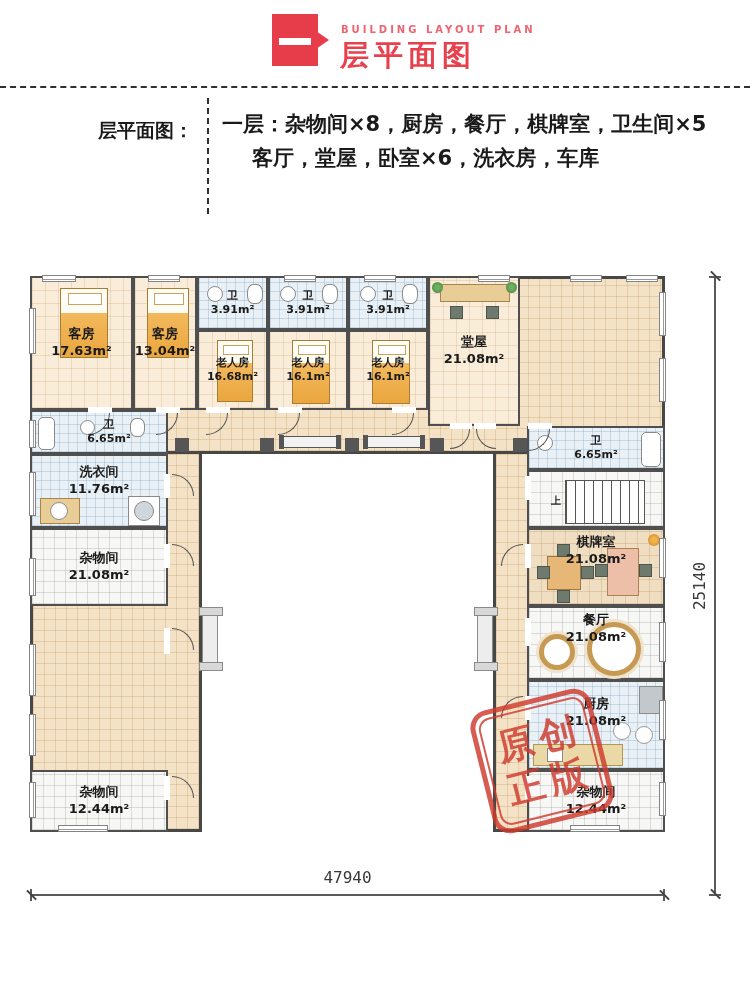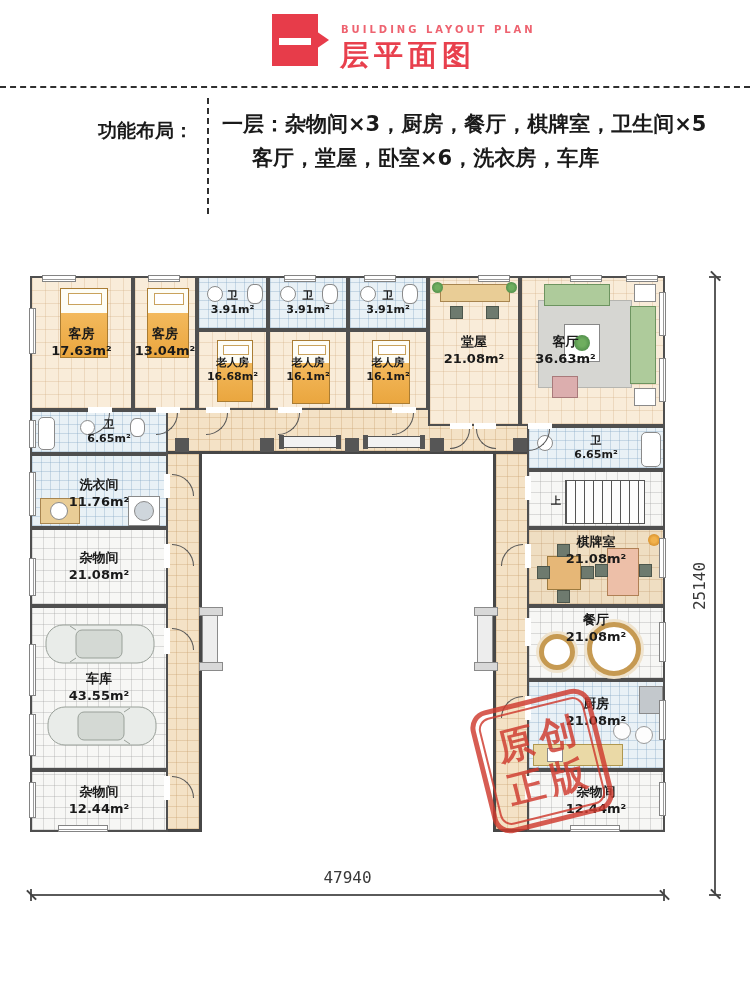--- a/index.html
+++ b/index.html
@@ -109,23 +109,23 @@
 <body>
 
 <div class="hdr-box">
   <div class="hdr-bar"></div>
 </div>
 <div class="hdr-arrow"></div>
 <div class="hdr-sub">BUILDING LAYOUT PLAN</div>
 <div class="hdr-title">层平面图</div>
 <div class="dash-h"></div>
 
-<div class="fp-label">功能布局：</div>
+<div class="fp-label">层平面图：</div>
 <div class="fp-sep"></div>
-<div class="fp-l1">一层：杂物间×3，厨房，餐厅，棋牌室，卫生间×5</div>
+<div class="fp-l1">一层：杂物间×8，厨房，餐厅，棋牌室，卫生间×5</div>
 <div class="fp-l2">客厅，堂屋，卧室×6，洗衣房，车库</div>
 
 <div class="plan">
 
   <div class="wing" style="left:0;top:0;width:635px;height:178px"></div>
   <div class="wing" style="left:0;top:178px;width:172px;height:378px;border-top:0"></div>
   <div class="wing" style="left:463px;top:178px;width:172px;height:378px;border-top:0"></div>
 
   <div class="room wood" style="left:0;top:0;width:103px;height:134px">
     <div class="bed" style="left:28px;top:10px;width:46px;height:68px"></div>
@@ -190,77 +190,44 @@
     <div class="tan" style="left:10px;top:6px;width:68px;height:16px"></div>
     <div class="chair" style="left:20px;top:28px"></div>
     <div class="chair" style="left:56px;top:28px"></div>
     <div class="plant" style="left:2px;top:4px;width:11px;height:11px"></div>
     <div class="plant" style="left:76px;top:4px;width:11px;height:11px"></div>
     <div class="rl fs13">
         <span>堂屋</span>
         <span>21.08m²</span>
       </div>
   </div>
-  <div class="room wood" style="left:490px;top:0;width:145px;height:150px">
-    <div class="rug" style="left:16px;top:22px;width:92px;height:86px"></div>
-    <div class="sofa" style="left:108px;top:28px;width:24px;height:76px"></div>
-    <div class="sofa" style="left:22px;top:6px;width:64px;height:20px"></div>
-    <div class="armch" style="left:30px;top:98px;width:24px;height:20px"></div>
-    <div class="ctable" style="left:42px;top:46px;width:34px;height:36px">
-      <div class="plant" style="left:9px;top:10px;width:16px;height:16px"></div>
-    </div>
-    <div class="fx" style="left:112px;top:6px;width:20px;height:16px"></div>
-    <div class="fx" style="left:112px;top:110px;width:20px;height:16px"></div>
-    <div class="rl fs13" style="padding-right:54px;box-sizing:border-box">
-        <span>客厅</span>
-        <span>36.63m²</span>
-      </div>
-  </div>
 
   <div class="room tile" style="left:0;top:134px;width:138px;height:44px">
     <div class="fx" style="left:6px;top:5px;width:15px;height:31px;border-radius:5px"></div>
     <div class="fx round" style="left:48px;top:8px;width:13px;height:13px"></div>
     <div class="fx" style="left:98px;top:6px;width:13px;height:17px;border-radius:40%"></div>
     <div class="rl fs11" style="padding-left:20px;box-sizing:border-box">
         <span>卫</span>
         <span>6.65m²</span>
       </div>
   </div>
   <div class="room tile" style="left:0;top:178px;width:138px;height:74px">
     <div class="tan" style="left:8px;top:42px;width:38px;height:24px"></div>
     <div class="fx round" style="left:18px;top:46px;width:16px;height:16px"></div>
     <div class="fx" style="left:96px;top:40px;width:30px;height:28px"></div>
     <div class="fx round" style="left:102px;top:45px;width:18px;height:18px;background:#cfd6dc"></div>
-    <div class="rl fs13" style="justify-content:flex-start;padding-top:21px">
+    <div class="rl fs13" style="justify-content:flex-start;padding-top:8px">
         <span>洗衣间</span>
         <span>11.76m²</span>
       </div>
   </div>
   <div class="room util" style="left:0;top:252px;width:138px;height:78px">
     <div class="rl fs13">
         <span>杂物间</span>
         <span>21.08m²</span>
-      </div>
-  </div>
-  <div class="room util" style="left:0;top:330px;width:138px;height:164px">
-    <svg style="position:absolute;left:12px;top:14px" width="112" height="44" viewBox="0 0 112 44">
-      <rect x="2" y="3" width="108" height="38" rx="17" fill="#e9ece9" stroke="#99a099"></rect>
-      <rect x="32" y="8" width="46" height="28" rx="6" fill="#d4d9d4" stroke="#99a099"></rect>
-      <line x1="32" y1="8" x2="26" y2="4" stroke="#99a099"></line>
-        <line x1="32" y1="36" x2="26" y2="40" stroke="#99a099"></line>
-    </svg>
-    <svg style="position:absolute;left:14px;top:96px" width="112" height="44" viewBox="0 0 112 44">
-      <rect x="2" y="3" width="108" height="38" rx="17" fill="#e9ece9" stroke="#99a099"></rect>
-      <rect x="32" y="8" width="46" height="28" rx="6" fill="#d4d9d4" stroke="#99a099"></rect>
-      <line x1="78" y1="8" x2="84" y2="4" stroke="#99a099"></line>
-        <line x1="78" y1="36" x2="84" y2="40" stroke="#99a099"></line>
-    </svg>
-    <div class="rl fs13">
-        <span>车库</span>
-        <span>43.55m²</span>
       </div>
   </div>
   <div class="room util" style="left:0;top:494px;width:138px;height:62px">
     <div class="rl fs13">
         <span>杂物间</span>
         <span>12.44m²</span>
       </div>
   </div>
 
   <div class="room tile" style="left:497px;top:150px;width:138px;height:44px">

